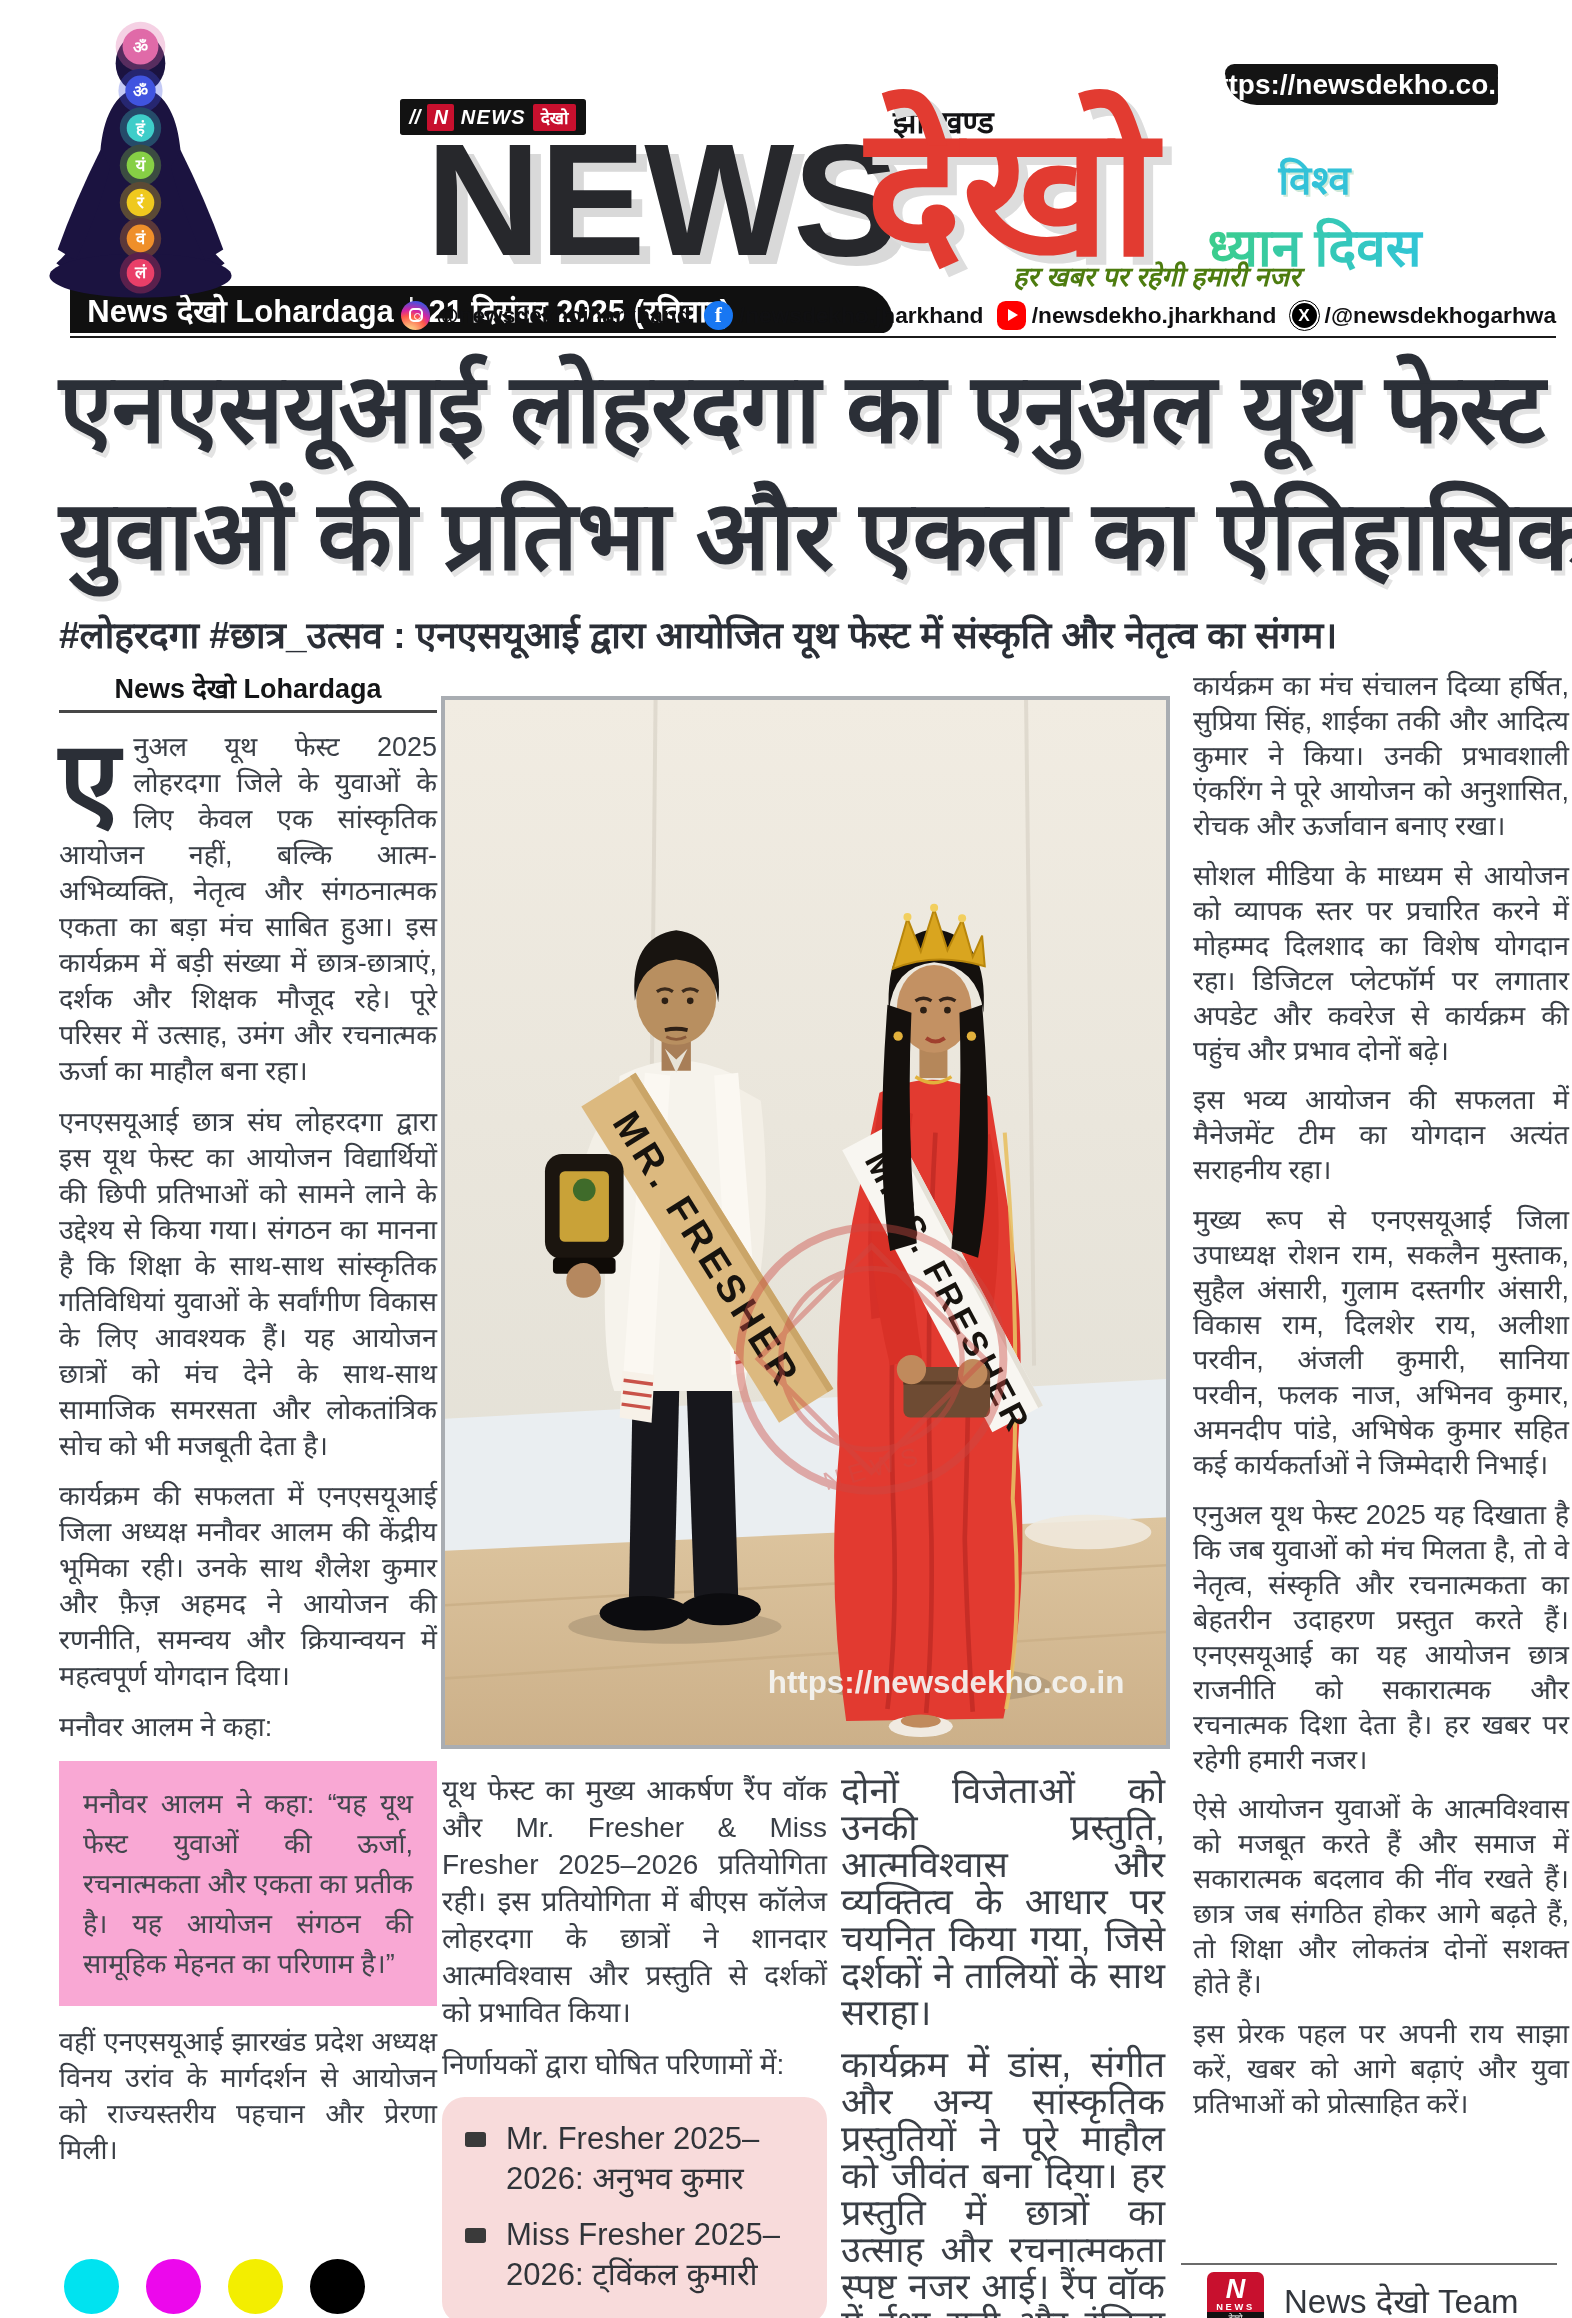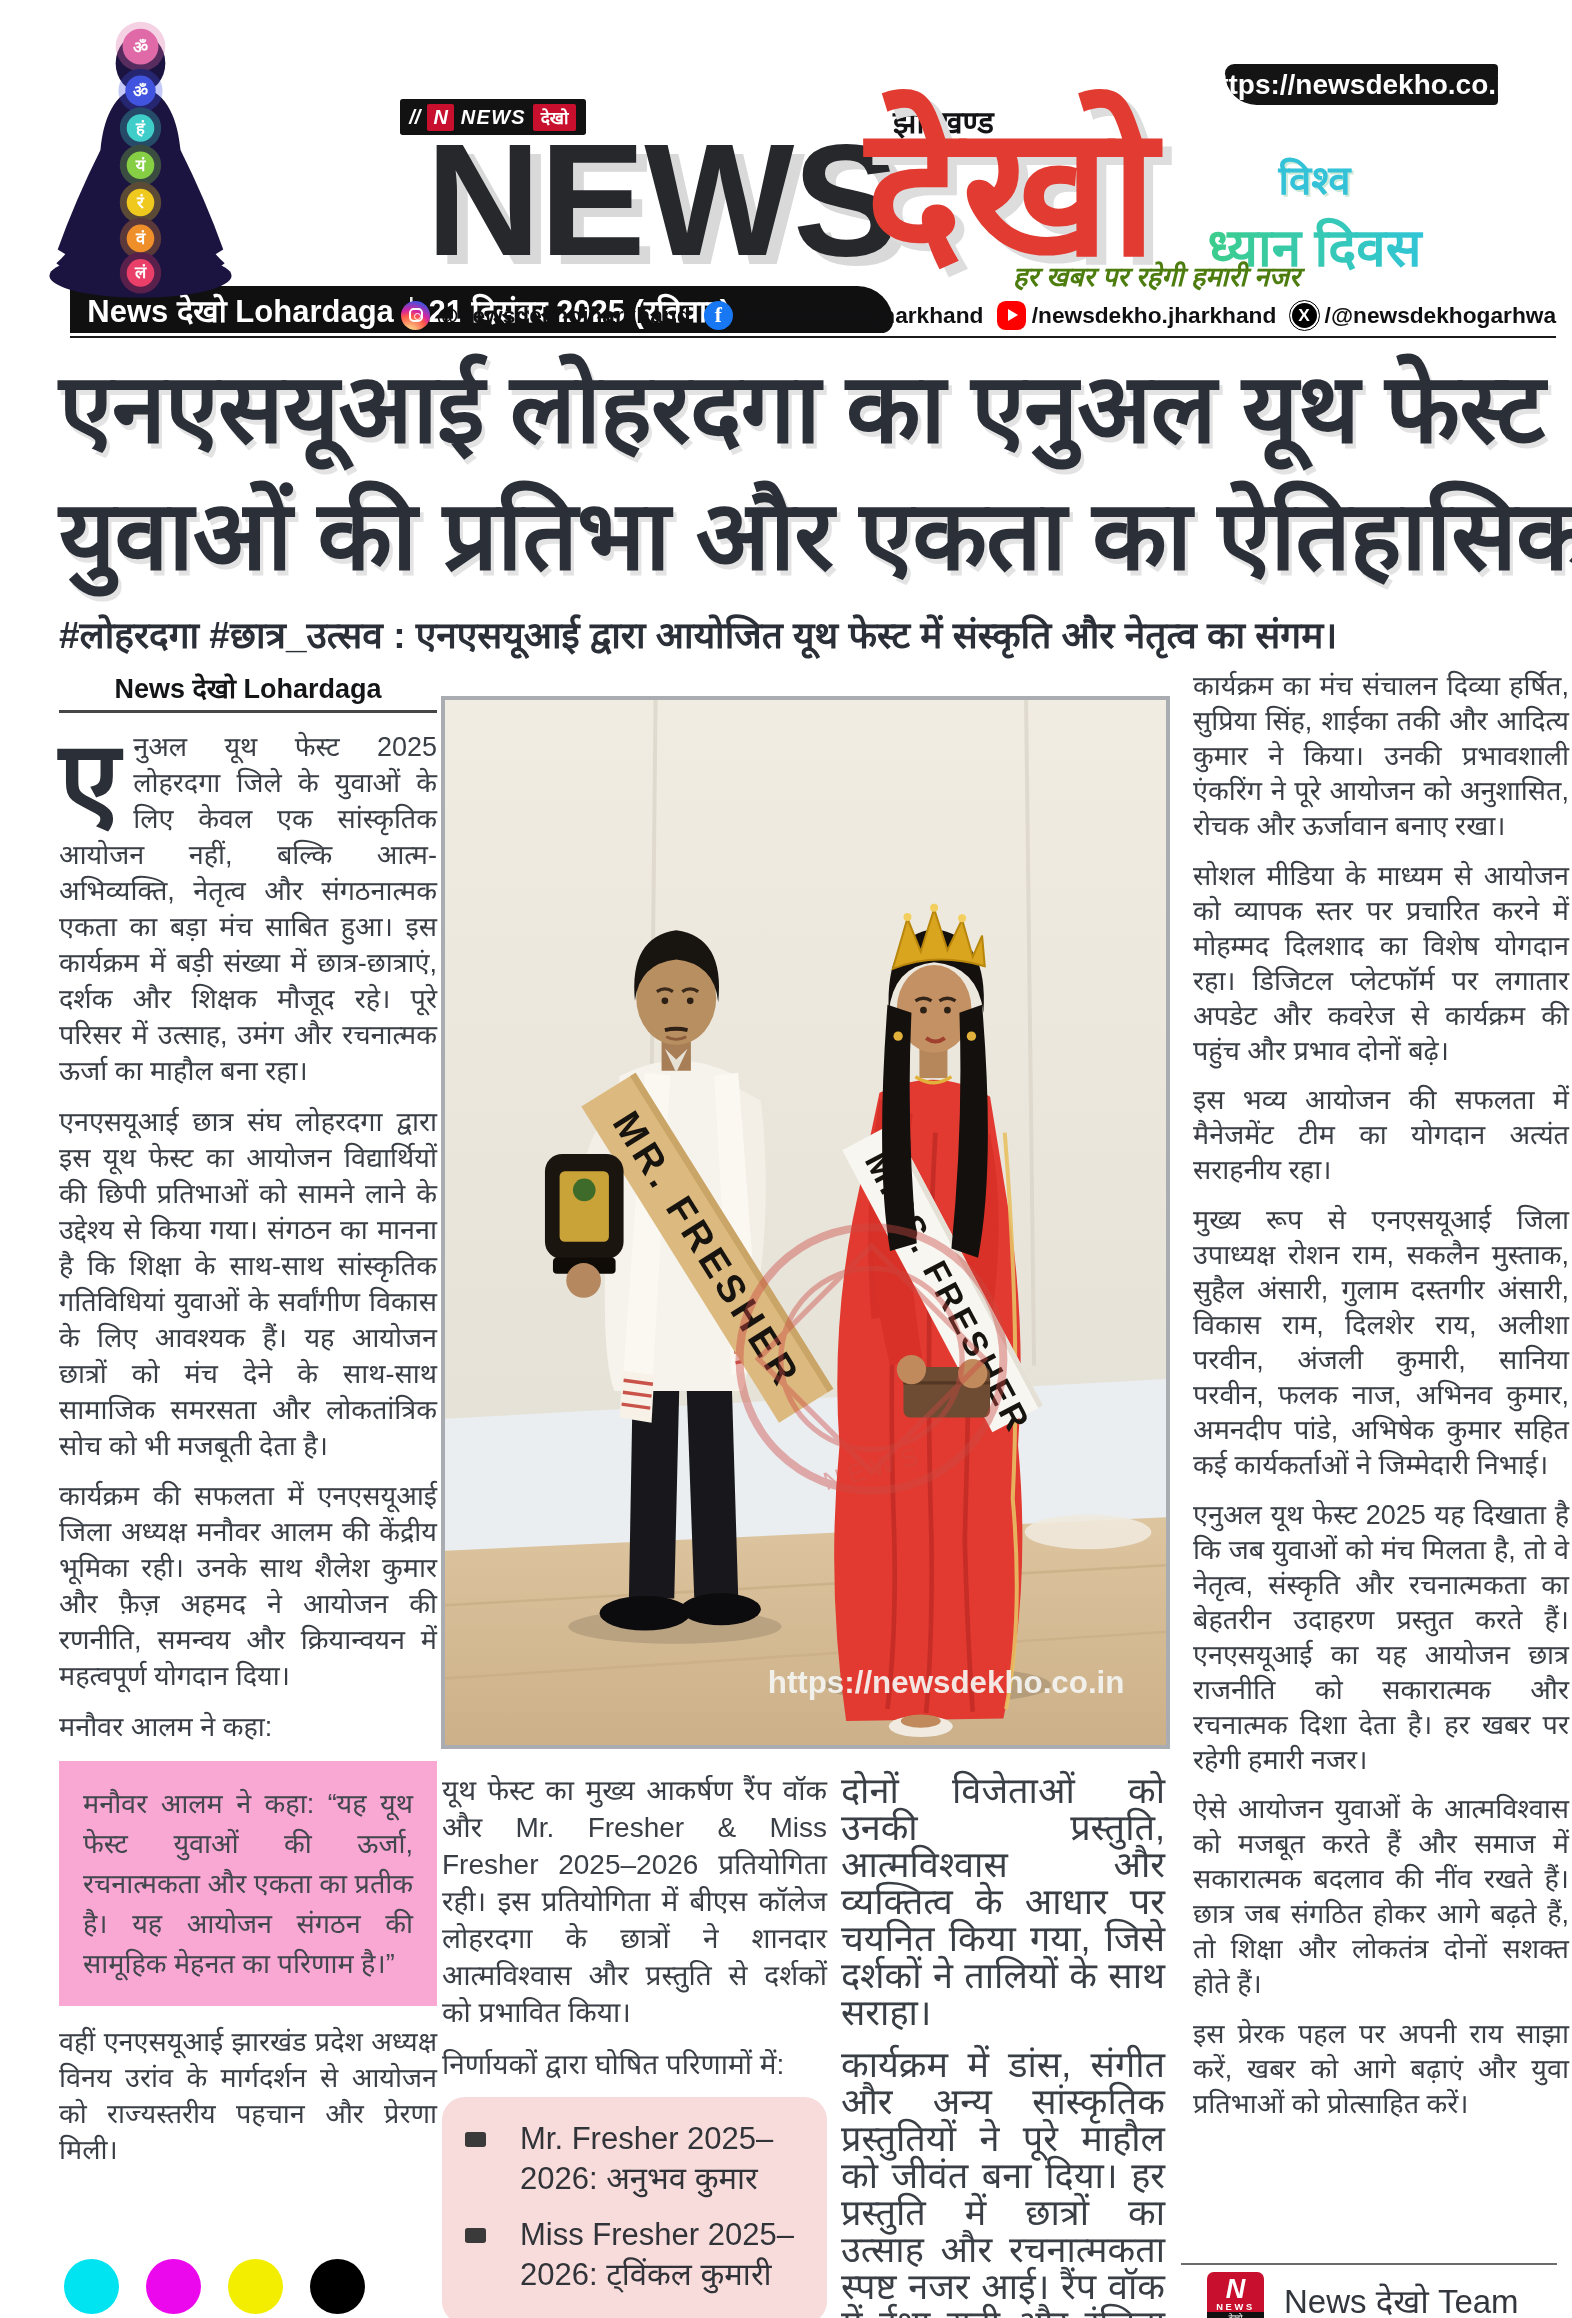--- a/index.html
+++ b/index.html
@@ -80,21 +80,21 @@
   
   .photo-frame {
     position:absolute; left:441px; top:696px; width:729px; height:1053px;
     border:4px solid #a9adb2; background:#e9e5da; overflow:hidden;
   }
   .photo-frame svg { display:block; width:100%; height:100%; }
   
   .mid-col-1 { left:442px; top:1772px; width:385px; font-size:28px; line-height:37px; }
   .mid-col-2 { left:841px; top:1772px; width:324px; font-size:36px; line-height:37px; }
   .results-box { background:#f8dbdb; border-radius:22.7px; padding:21.3px 20px 13.3px 22.7px; margin-top:10.7px; }
-  .result-item { display:flex; gap:34px; font-size:31px; line-height:40px; margin-bottom:16px; color:#303439; text-align:left; }
+  .result-item { display:flex; gap:20px; font-size:31px; line-height:40px; margin-bottom:16px; color:#303439; text-align:left; }
   .bullet-sq { width:21.3px; height:14.7px; background:#3a3a3a; border-radius:2.7px; margin-top:13.3px; flex:none; }
   
   .right-col { left:1193px; top:669px; width:376px; font-size:27px; line-height:35px; }
   .footer-rule { position:absolute; left:1181px; top:2263px; width:376px; height:2px; background:#6b6b6b; }
   .footer-row { position:absolute; left:1207px; top:2272px; display:flex; align-items:center; gap:20px; }
   .footer-logo { width:57px; height:57px; background:#c8102e; border-radius:6.7px; display:flex; flex-direction:column; align-items:center; justify-content:center; overflow:hidden; }
   .fl-n { color:#fff; font-size:27px; font-weight:900; font-style:italic; line-height:25px; }
   .fl-news { color:#fff; font-size:9.3px; font-weight:800; letter-spacing:2.7px; line-height:10.7px; }
   .fl-dekho { width:100%; background:#111; color:#fff; font-size:8.7px; text-align:center; line-height:12px; }
   .footer-team { font-size:33px; color:#33373d; }

